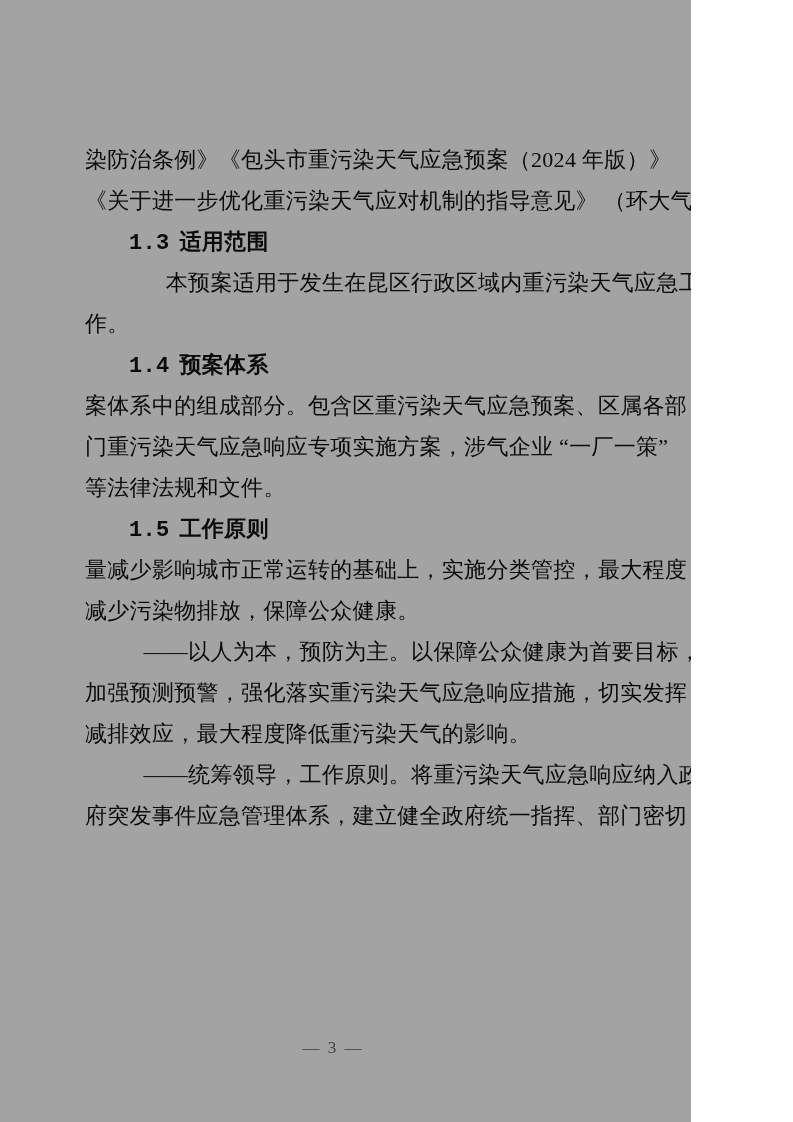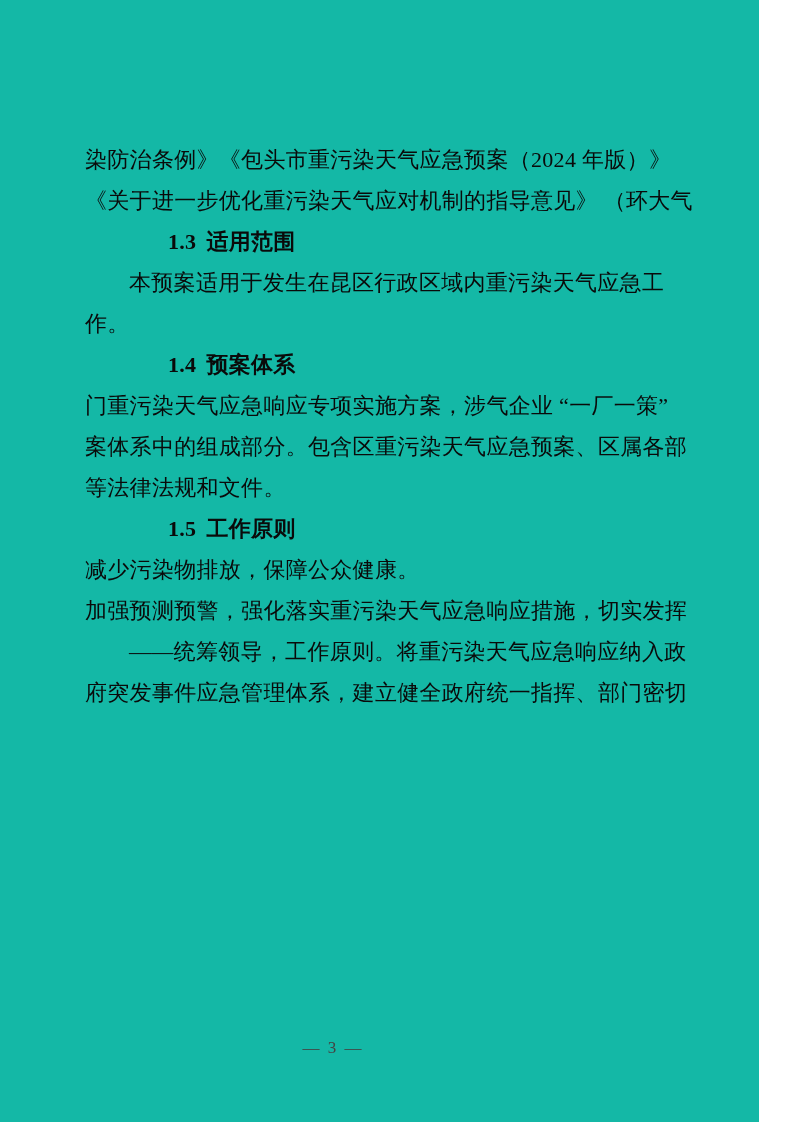--- a/index.html
+++ b/index.html
@@ -2,47 +2,46 @@
 <html><head>
 <meta charset="utf-8">
 <style>
   html, body {
     margin: 0;
     padding: 0;
     background: #ffffff;
   }
   .page {
     position: relative;
-    width: 759px;
+    width: 691px;
     height: 1122px;
-    background: #14b8a6;
+    background: #a3a3a3;
     overflow: hidden;
     color: #0a0a0a;
   }
   .content {
     position: absolute;
     left: 85px;
     top: 139px;
     width: 616px;
   }
   .ln {
     height: 41px;
     line-height: 41px;
     font-family: "Liberation Serif", "DejaVu Serif", serif;
     font-size: 22px;
     letter-spacing: 0.3px;
     white-space: nowrap;
     overflow: hidden;
   }
-  .ind { text-indent: 44px; }
+  .ind { text-indent: 44px; text-align: right; }
   .heading { font-weight: 700; text-indent: 44px; }
   .hnum {
-    font-family: Liberation Serif, serif;
+    font-family: Liberation Mono, monospace;
     font-weight: 700;
-    margin-left: 39px;
   }
   .htitle {
     font-family: Liberation Sans, sans-serif;
     font-weight: 700;
     margin-left: 10px;
   }
   .pagenum {
     position: absolute;
     top: 1038px;
     left: 333px;
@@ -68,31 +67,34 @@
       <span class="hnum">1.3</span><span class="htitle">适用范围</span>
     </div>
 
     <div class="ln ind">本预案适用于发生在昆区行政区域内重污染天气应急工</div>
     <div class="ln">作。</div>
 
     <div class="ln heading">
       <span class="hnum">1.4</span><span class="htitle">预案体系</span>
     </div>
 
+    <div class="ln">案体系中的组成部分。包含区重污染天气应急预案、区属各部</div>
     <div class="ln">门重污染天气应急响应专项实施方案，涉气企业 “一厂一策”</div>
-    <div class="ln">案体系中的组成部分。包含区重污染天气应急预案、区属各部</div>
     <div class="ln">等法律法规和文件。</div>
 
     <div class="ln heading">
       <span class="hnum">1.5</span><span class="htitle">工作原则</span>
     </div>
 
+    <div class="ln">量减少影响城市正常运转的基础上，实施分类管控，最大程度</div>
     <div class="ln">减少污染物排放，保障公众健康。</div>
 
+    <div class="ln ind">——以人为本，预防为主。以保障公众健康为首要目标，</div>
     <div class="ln">加强预测预警，强化落实重污染天气应急响应措施，切实发挥</div>
+    <div class="ln">减排效应，最大程度降低重污染天气的影响。</div>
 
     <div class="ln ind">——统筹领导，工作原则。将重污染天气应急响应纳入政</div>
     <div class="ln">府突发事件应急管理体系，建立健全政府统一指挥、部门密切</div>
 
   </div>
 
   <div class="pagenum">— 3 —</div>
 </div>
 
 </body></html>

